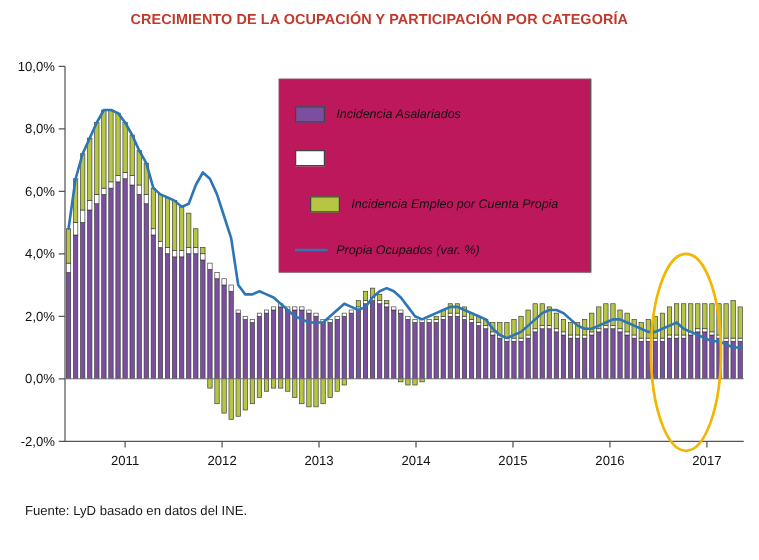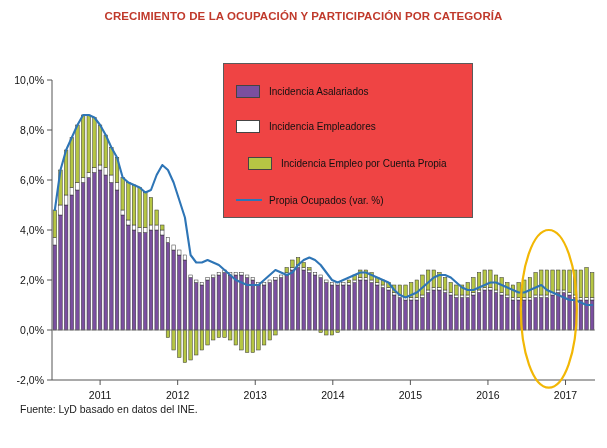--- a/index.html
+++ b/index.html
@@ -39,43 +39,44 @@
     color: #C0392B;
     font-size: 11.5px;
     font-weight: bold;
     line-height: 16px;
     white-space: nowrap;
     margin-top: 2px;
   }
   .plot-wrap {
     position: absolute;
     left: 0;
-    top: 68px;
+    top: 41px;
     width: 579px;
     height: 345px;
   }
   svg.plot {
     display: block;
   }
   .source-note {
     position: absolute;
     left: 20px;
     top: 403px;
     font-size: 10.5px;
     color: #1a1a1a;
   }
   .legend-box {
     position: absolute;
     left: 223px;
     top: 63px;
     width: 250px;
     height: 155px;
     border: 1px solid #5a5a5a;
-    background: #ef4444;
+    background: #be185d;
     box-sizing: border-box;
+    font-style: italic;
   }
   .legend-row {
     position: absolute;
     left: 12px;
     height: 20px;
     display: flex;
     align-items: center;
   }
   .legend-row.r0 { top: 17px; }
   .legend-row.r1 { top: 52px; }
@@ -443,21 +444,20 @@
     </svg>
   </div>
 
   <div class="legend-box">
     <div class="legend-row r0">
       <span class="swatch" style="background:#7B4FA0"></span>
       <span class="legend-label">Incidencia Asalariados</span>
     </div>
     <div class="legend-row r1">
       <span class="swatch" style="background:#FFFFFF"></span>
-      <span class="legend-label">Incidencia Empleadores</span>
     </div>
     <div class="legend-row r2">
       <span class="swatch" style="background:#B6C644"></span>
       <span class="legend-label">Incidencia Empleo por Cuenta Propia</span>
     </div>
     <div class="legend-row r3">
       <span class="swatch line"></span>
       <span class="legend-label">Propia Ocupados (var. %)</span>
     </div>
   </div>

